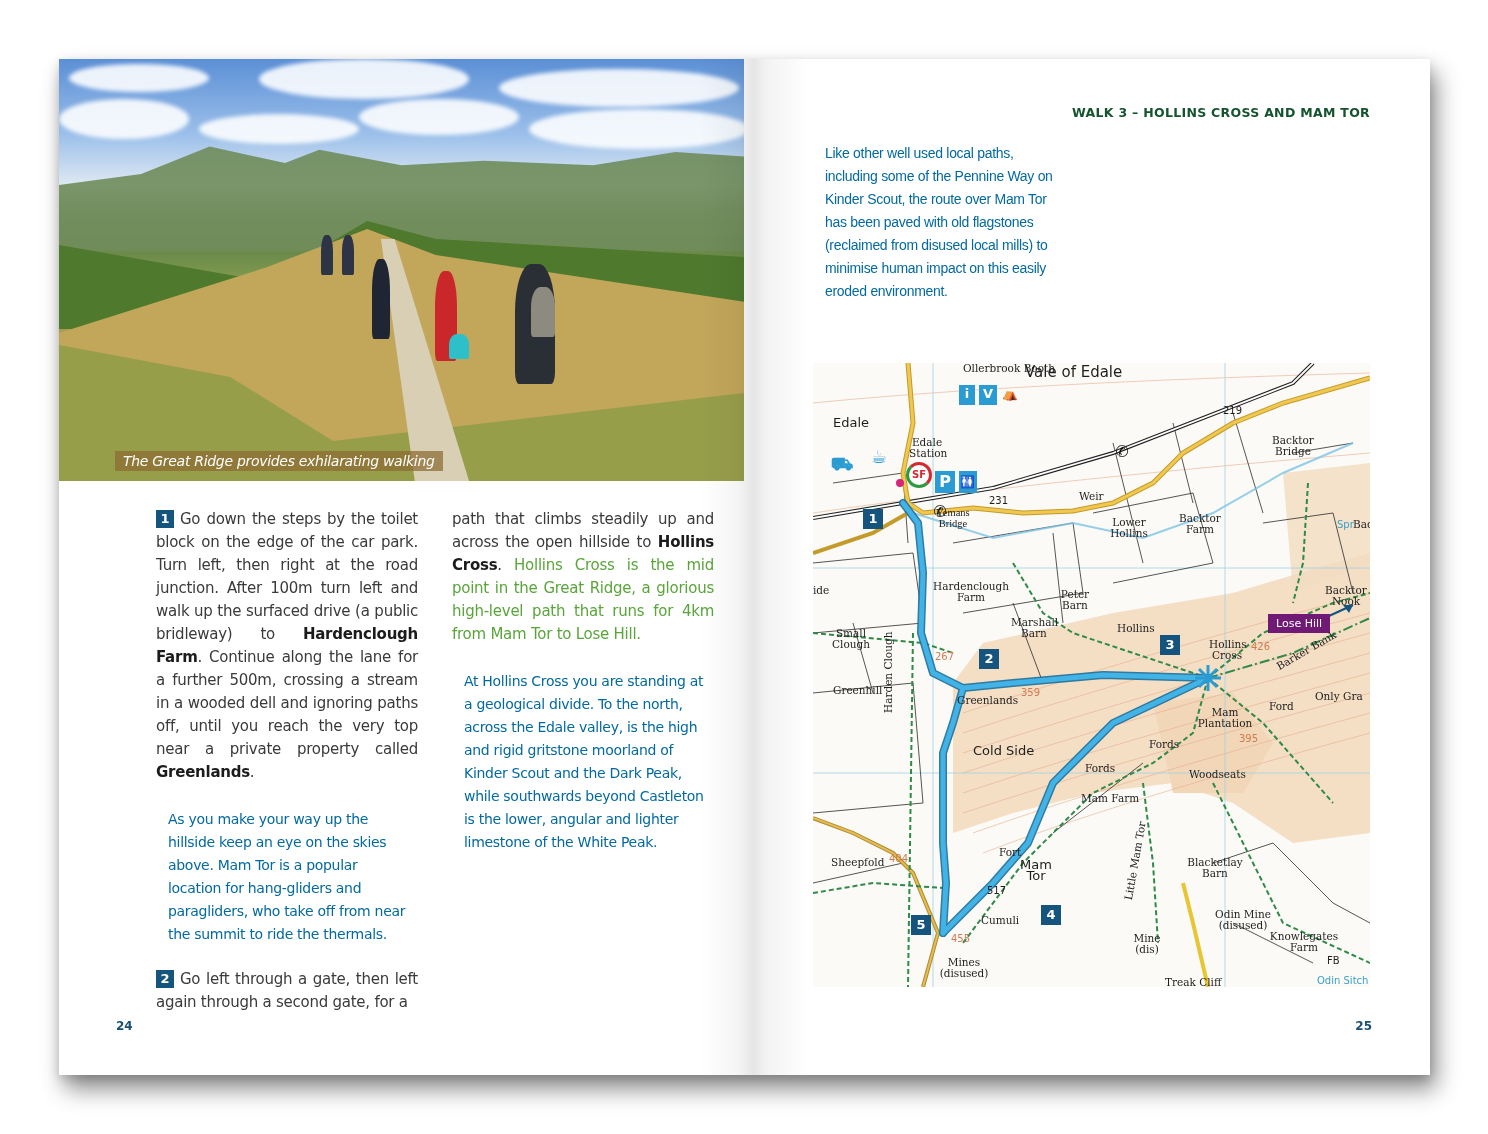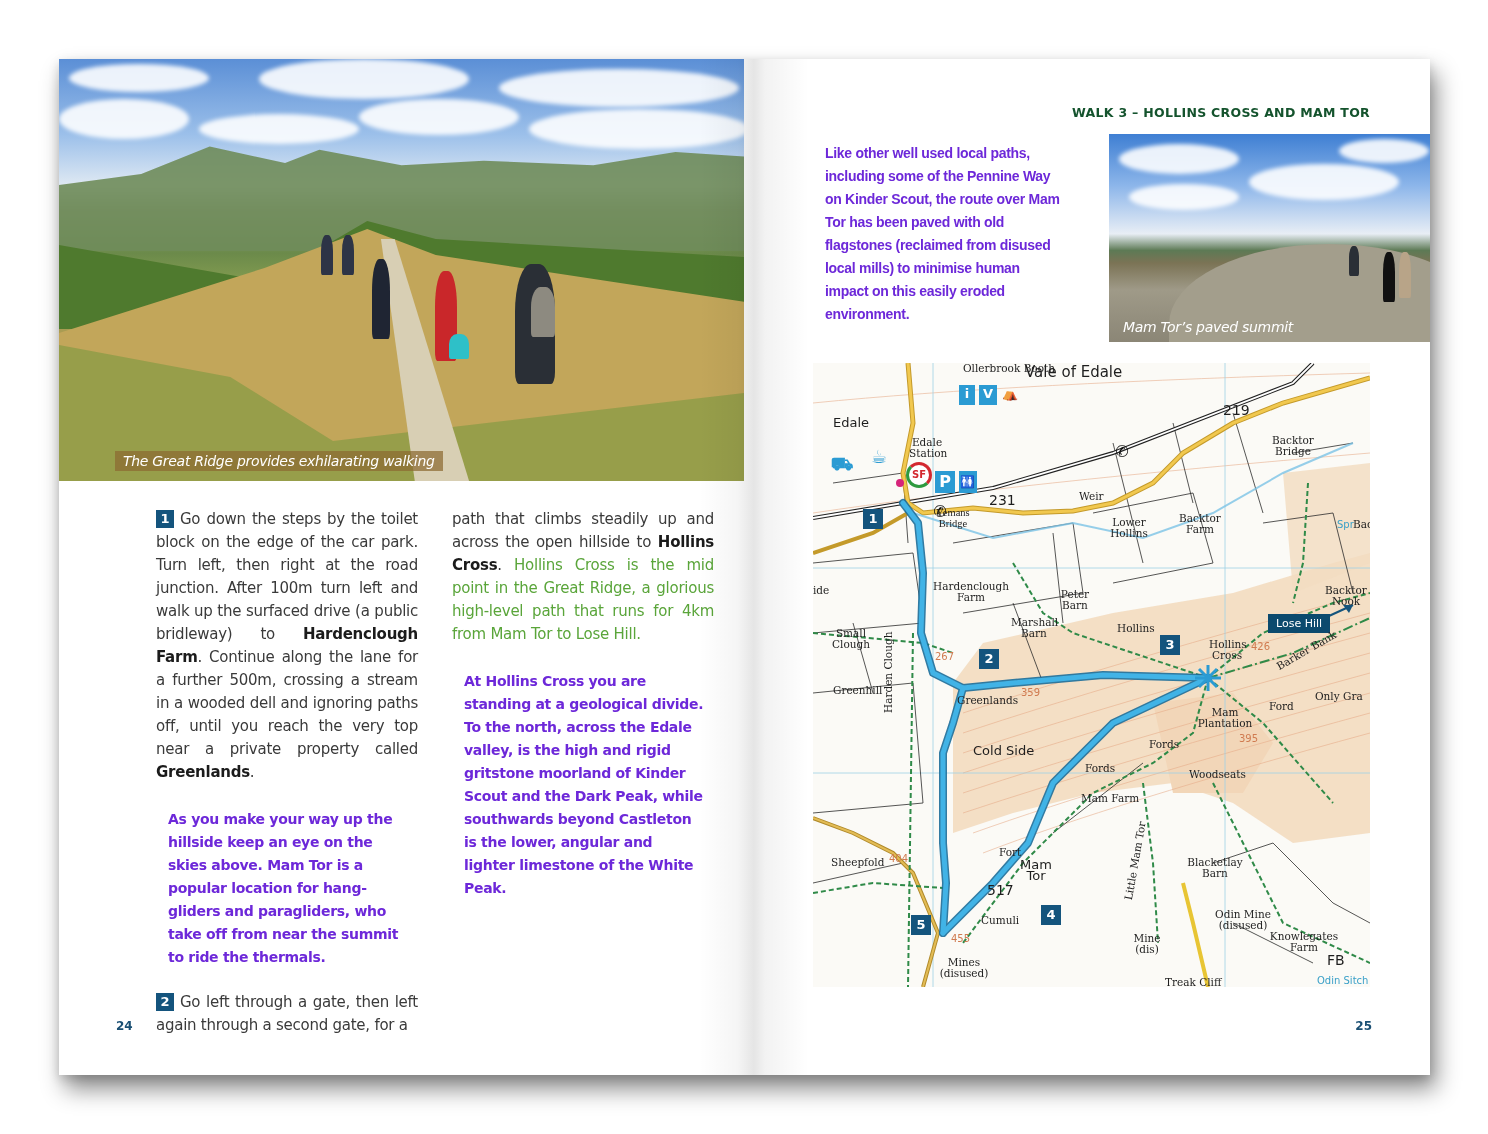--- a/index.html
+++ b/index.html
@@ -38,21 +38,21 @@
   .caption-hero { left: 56px; top: 392px; background: rgba(140,105,50,0.72); }
 
   
   .col { position: absolute; font-family: "DejaVu Sans", sans-serif; margin-left: 40px; }
   .p-body {
     font-size: 15px; line-height: 23px; color: #3a3a3a; text-align: justify; letter-spacing: -0.25px;
   }
   .p-body b { color: #1b1b1b; font-weight: bold; }
   .green { color: #5aa53a; }
   .callout {
-    font-size: 14px; line-height: 23px; color: #6d28d9; font-weight: bold; letter-spacing: -0.3px;
+    font-size: 14px; line-height: 23px; color: #0369a1; font-weight: normal; letter-spacing: -0.3px;
   }
   .step-badge {
     display: inline-block; width: 18px; height: 18px; background: #14547d; color: #fff;
     font-weight: bold; font-size: 13px; line-height: 18px; text-align: center; margin-right: 6px;
     vertical-align: 1px;
   }
   .folio { position: absolute; font-size: 12px; font-weight: bold; color: #1a4f73; font-family: "DejaVu Sans", sans-serif; }
 
   .running-head {
     position: absolute; right: 60px; top: 46px; font-size: 12.5px; font-weight: bold; color: #14532d;
@@ -69,29 +69,29 @@
 
   
   .map {
     position: absolute; left: 68px; top: 304px; width: 557px; height: 624px; overflow: hidden;
     background: #fbfaf6;
   }
   .map svg { position: absolute; left: 0; top: 0; }
   .map-label { position: absolute; font-family: "DejaVu Serif", serif; font-size: 10.5px; color: #1e1e1e; line-height: 11px; text-align: center; white-space: nowrap; }
   .map-label.big { font-size: 15px; font-family: "DejaVu Sans", sans-serif; }
   .map-label.mid { font-size: 13px; font-family: "DejaVu Sans", sans-serif; }
-  .map-label.num { font-family: "DejaVu Sans", sans-serif; font-size: 14px; }
+  .map-label.num { font-family: "DejaVu Sans", sans-serif; font-size: 10px; }
   .map-label.orange { color: #d07b50; font-family: "DejaVu Sans", sans-serif; font-size: 10px; }
   .map-label.blue { color: #3aa0c8; font-family: "DejaVu Sans", sans-serif; font-size: 10px; }
   .map-step {
     position: absolute; width: 20px; height: 20px; background: #14547d; color: #fff; font-weight: bold;
     font-family: "DejaVu Sans", sans-serif; font-size: 13px; line-height: 20px; text-align: center;
   }
   .map-tag {
-    position: absolute; background: #0c4a6e; color: #fff; font-family: "DejaVu Sans", sans-serif;
+    position: absolute; background: #701a75; color: #fff; font-family: "DejaVu Sans", sans-serif;
     font-size: 11px; padding: 3px 8px;
   }
   .sf-badge {
     position: absolute; width: 26px; height: 26px; border-radius: 50%; background: #fff;
     border: 3px solid #d3282f; border-left-color: #2e9a3f; border-bottom-color: #2e9a3f;
     font-family: "DejaVu Sans", sans-serif; font-weight: bold; font-size: 10px; line-height: 20px;
     text-align: center; color: #d3282f;
   }
   .sym { position: absolute; background: #2b9bd3; color: #fff; font-weight: bold; font-size: 13px; line-height: 18px; text-align: center; font-family: "DejaVu Sans", sans-serif; }
 </style>
@@ -143,31 +143,20 @@
     </div>
 
     <div class="folio" style="left:57px;top:960px;">24</div>
   </div>
 
   <div class="page page-right">
     <div class="running-head">WALK 3 – HOLLINS CROSS AND MAM TOR</div>
 
     <p class="callout" style="position:absolute;left:80px;top:83px;width:240px;font-size:14px;">Like other well used local paths, including some of the Pennine Way on Kinder Scout, the route over Mam Tor has been paved with old flagstones (reclaimed from disused local mills) to minimise human impact on this easily eroded environment.</p>
 
-    <div class="summit">
-      <div class="cloud" style="left:10px;top:10px;width:120px;height:30px;"></div>
-      <div class="cloud" style="left:140px;top:30px;width:150px;height:36px;"></div>
-      <div class="cloud" style="left:20px;top:50px;width:110px;height:26px;"></div>
-      <div class="cloud" style="left:230px;top:5px;width:90px;height:24px;"></div>
-      <div class="summit-path"></div>
-      <div class="walker" style="left:240px;top:112px;width:10px;height:30px;background:#2a2f36;"></div>
-      <div class="walker" style="left:274px;top:118px;width:12px;height:50px;background:#111;"></div>
-      <div class="walker" style="left:290px;top:118px;width:12px;height:46px;background:#b8a488;"></div>
-      <div class="caption caption-summit">Mam Tor’s paved summit</div>
-    </div>
 
     <div class="map">
       <svg width="557" height="624" viewBox="0 0 557 624">
 
         <path d="M170 280 L300 250 L420 230 L520 200 L557 190 L557 470 L480 480 L420 440 L360 420 L280 430 L200 450 L140 470 L140 320 Z" fill="#f3dcc0" opacity="0.9"></path>
         <path d="M470 110 L557 100 L557 200 L480 230 Z" fill="#f3dcc0" opacity="0.8"></path>
         <path d="M340 340 L420 330 L460 380 L430 430 L360 430 Z" fill="#f2d6b8"></path>
 
         <g stroke="#e6a987" stroke-width="0.8" fill="none" opacity="0.7">
           <path d="M150 350 Q300 300 557 230"></path>

